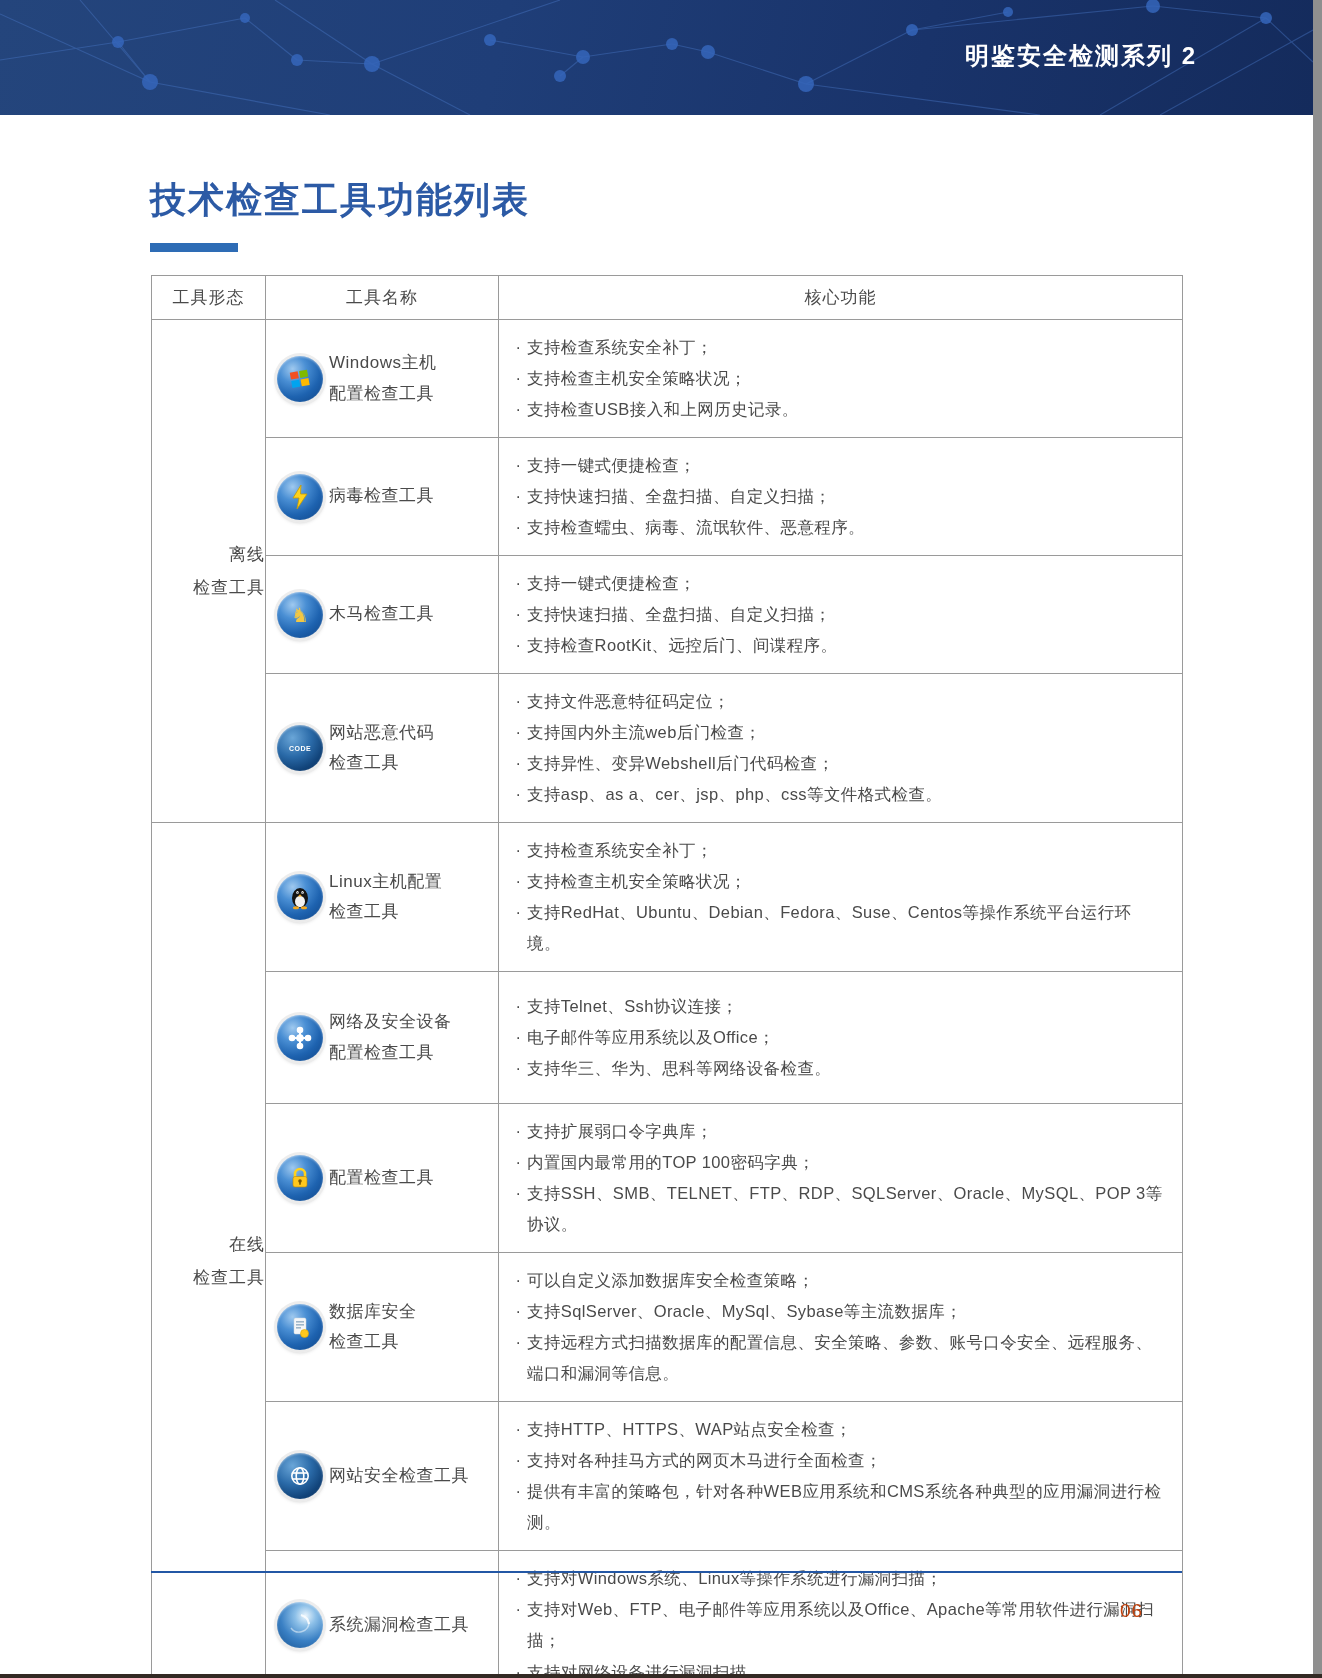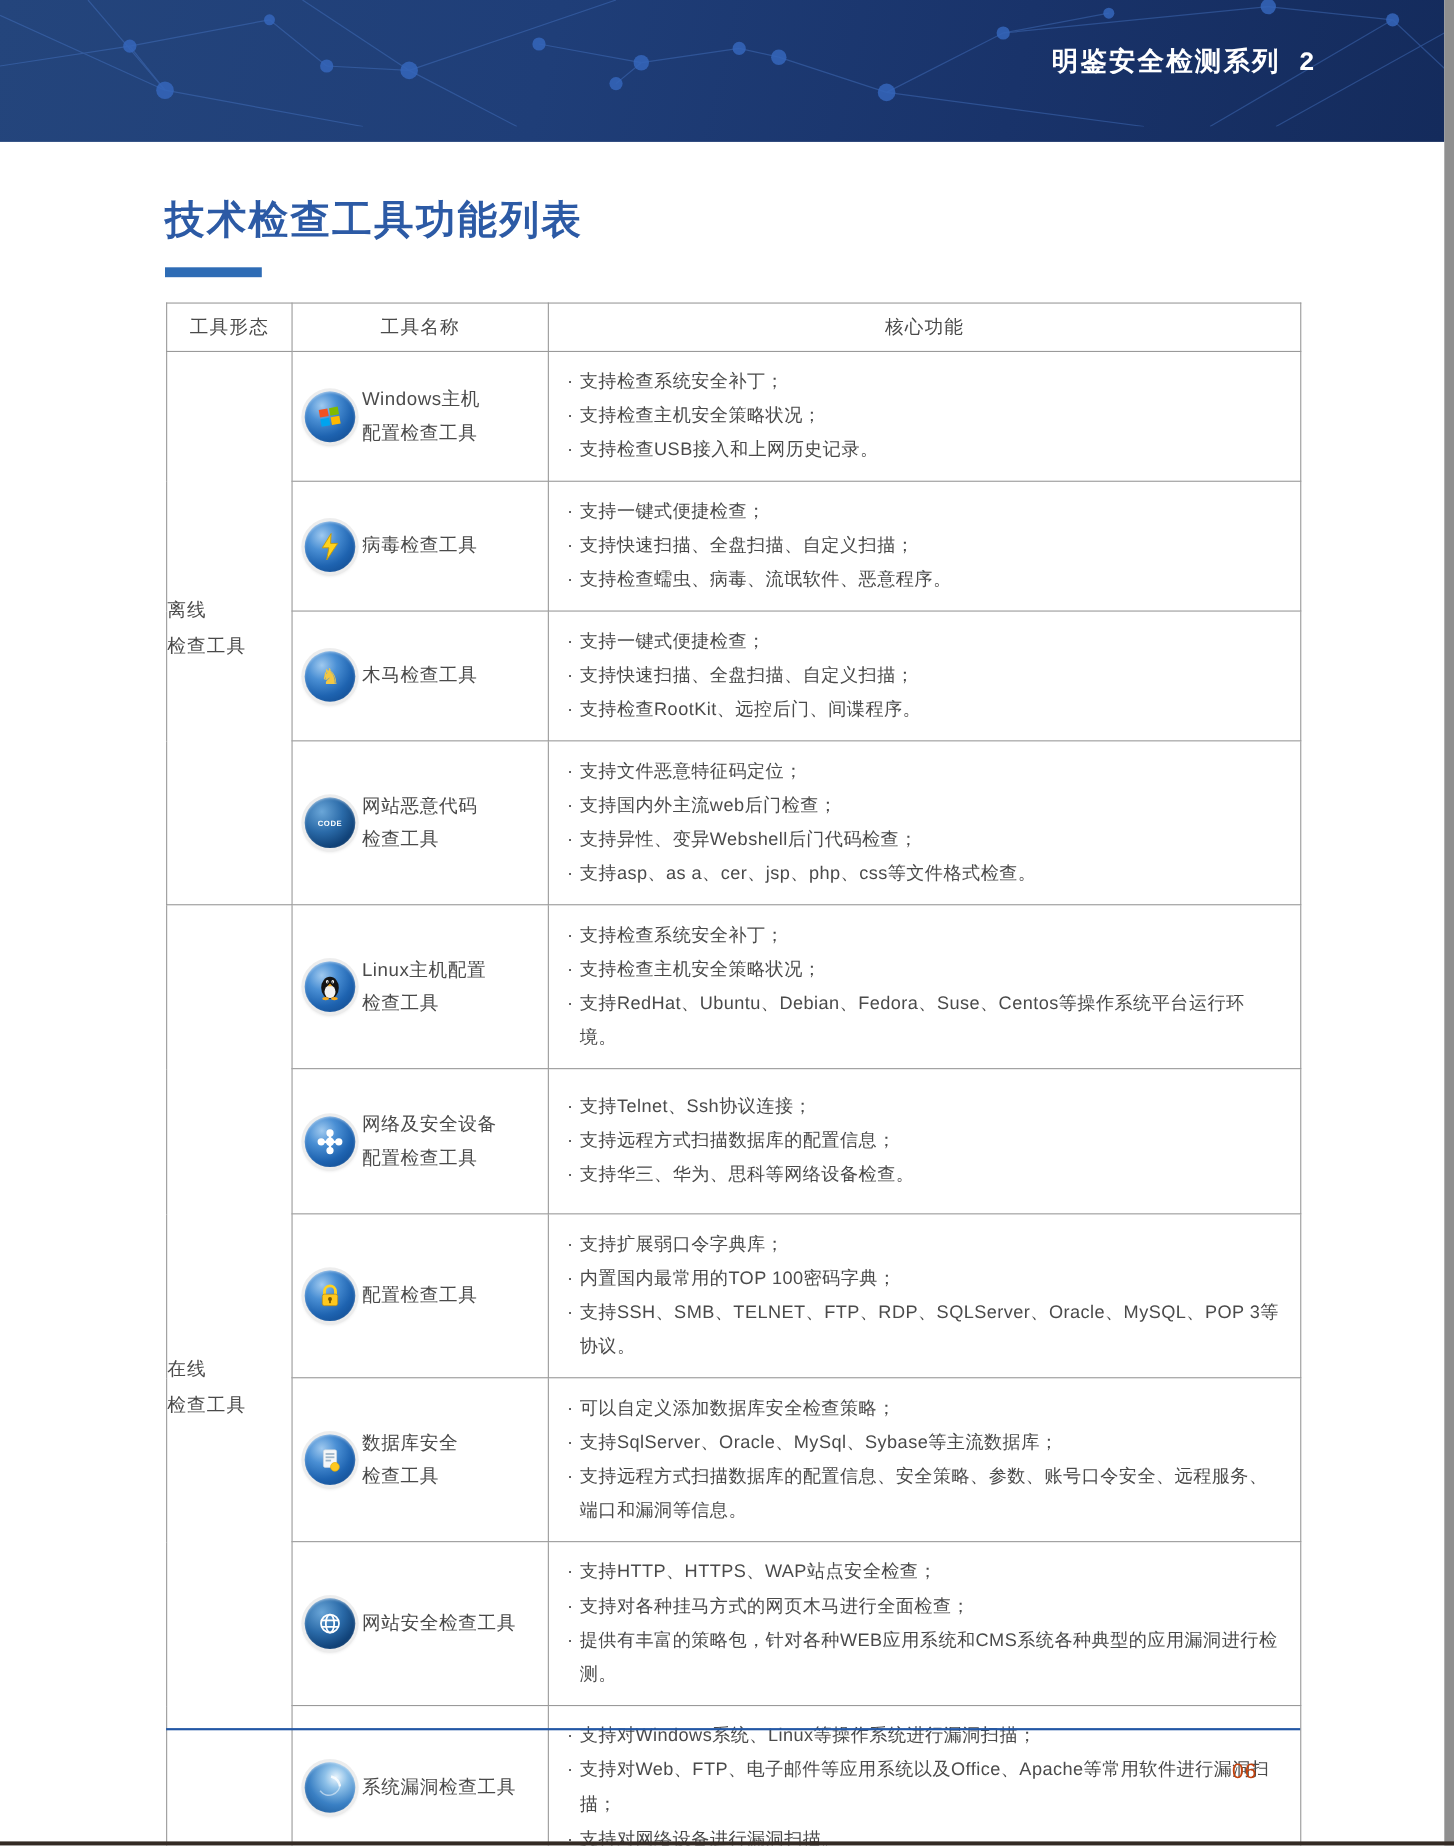--- a/index.html
+++ b/index.html
@@ -1,42 +1,42 @@
 <!DOCTYPE html>
 <html><head>
 <meta charset="utf-8">
 <style>
   * { margin:0; padding:0; box-sizing:border-box; }
   html,body { background:#ffffff; }
   body { font-family:"Liberation Sans","DejaVu Sans",sans-serif; color:#4a4a4a; }
   .page { position:relative; width:1322px; height:1678px; background:#ffffff; overflow:hidden; }
 
   
-  .banner { position:absolute; left:0; top:0; width:1313px; height:129px;
-            background:linear-gradient(103deg,#24457c 0%, #1f3e78 38%, #19336a 70%, #142b5c 100%); overflow:hidden;font-family:Liberation Mono, monospace; }
+  .banner { position:absolute; left:0; top:0; width:1313px; height:115px;
+            background:linear-gradient(103deg,#24457c 0%, #1f3e78 38%, #19336a 70%, #142b5c 100%); overflow:hidden; }
   .banner svg.net { position:absolute; left:0; top:0; }
   .banner-title { position:absolute; right:116px; top:40px; color:#ffffff; font-size:24px;
                   font-weight:bold; letter-spacing:2px; white-space:nowrap; }
 
   
   .right-strip  { position:absolute; right:0; top:0; width:9px; height:1678px; background:#8f8f8f; }
   .bottom-strip { position:absolute; left:0; bottom:0; width:1322px; height:4px; background:#332a24; }
 
   
   .page-title { position:absolute; left:150px; top:176px; font-size:36px; font-weight:bold;
                 color:#2c5aa5; letter-spacing:2px; }
   .title-bar  { position:absolute; left:150px; top:243px; width:88px; height:9px; background:#2e6cb5; }
 
   
   table.tool-table { position:absolute; left:151px; top:275px; width:1031px;
                      border-collapse:collapse; table-layout:fixed; }
   .tool-table th, .tool-table td { border:1px solid #9a9a9a; vertical-align:middle; }
   .tool-table th { font-weight:normal; font-size:17px; color:#4a4a4a; height:44px;
                    text-align:center; letter-spacing:1px; background:#ffffff; }
-  td.group-cell { text-align:left; font-size:17px; line-height:1.95; letter-spacing:1px; }
+  td.group-cell { text-align:right; font-size:17px; line-height:1.95; letter-spacing:1px; }
   td.name-cell  { padding:8px 4px 8px 11px; }
   .tool { display:flex; align-items:center; gap:6px; }
   .tool-name { font-size:17px; line-height:1.8; letter-spacing:0.5px; }
   td.fn-cell { padding:12px 18px 12px 11px; }
   .b { display:flex; font-size:16.5px; line-height:1.88; letter-spacing:0.4px; }
   .b .m { flex:none; width:17px; text-align:center; }
   .b .t { flex:1; }
 
   
   .icon { flex:none; width:46px; height:46px; border-radius:50%;
@@ -314,21 +314,21 @@
               </div>
             </div>
           </td>
           <td class="fn-cell">
             <div class="b">
               <span class="m">·</span>
               <span class="t">支持Telnet、Ssh协议连接；</span>
             </div>
             <div class="b">
               <span class="m">·</span>
-              <span class="t">支持远程方式扫描数据库的配置信息；</span>
+              <span class="t">电子邮件等应用系统以及Office；</span>
             </div>
             <div class="b">
               <span class="m">·</span>
               <span class="t">支持华三、华为、思科等网络设备检查。</span>
             </div>
           </td>
         </tr>
         <tr style="height: 130px;">
           <td class="name-cell">
             <div class="tool">

